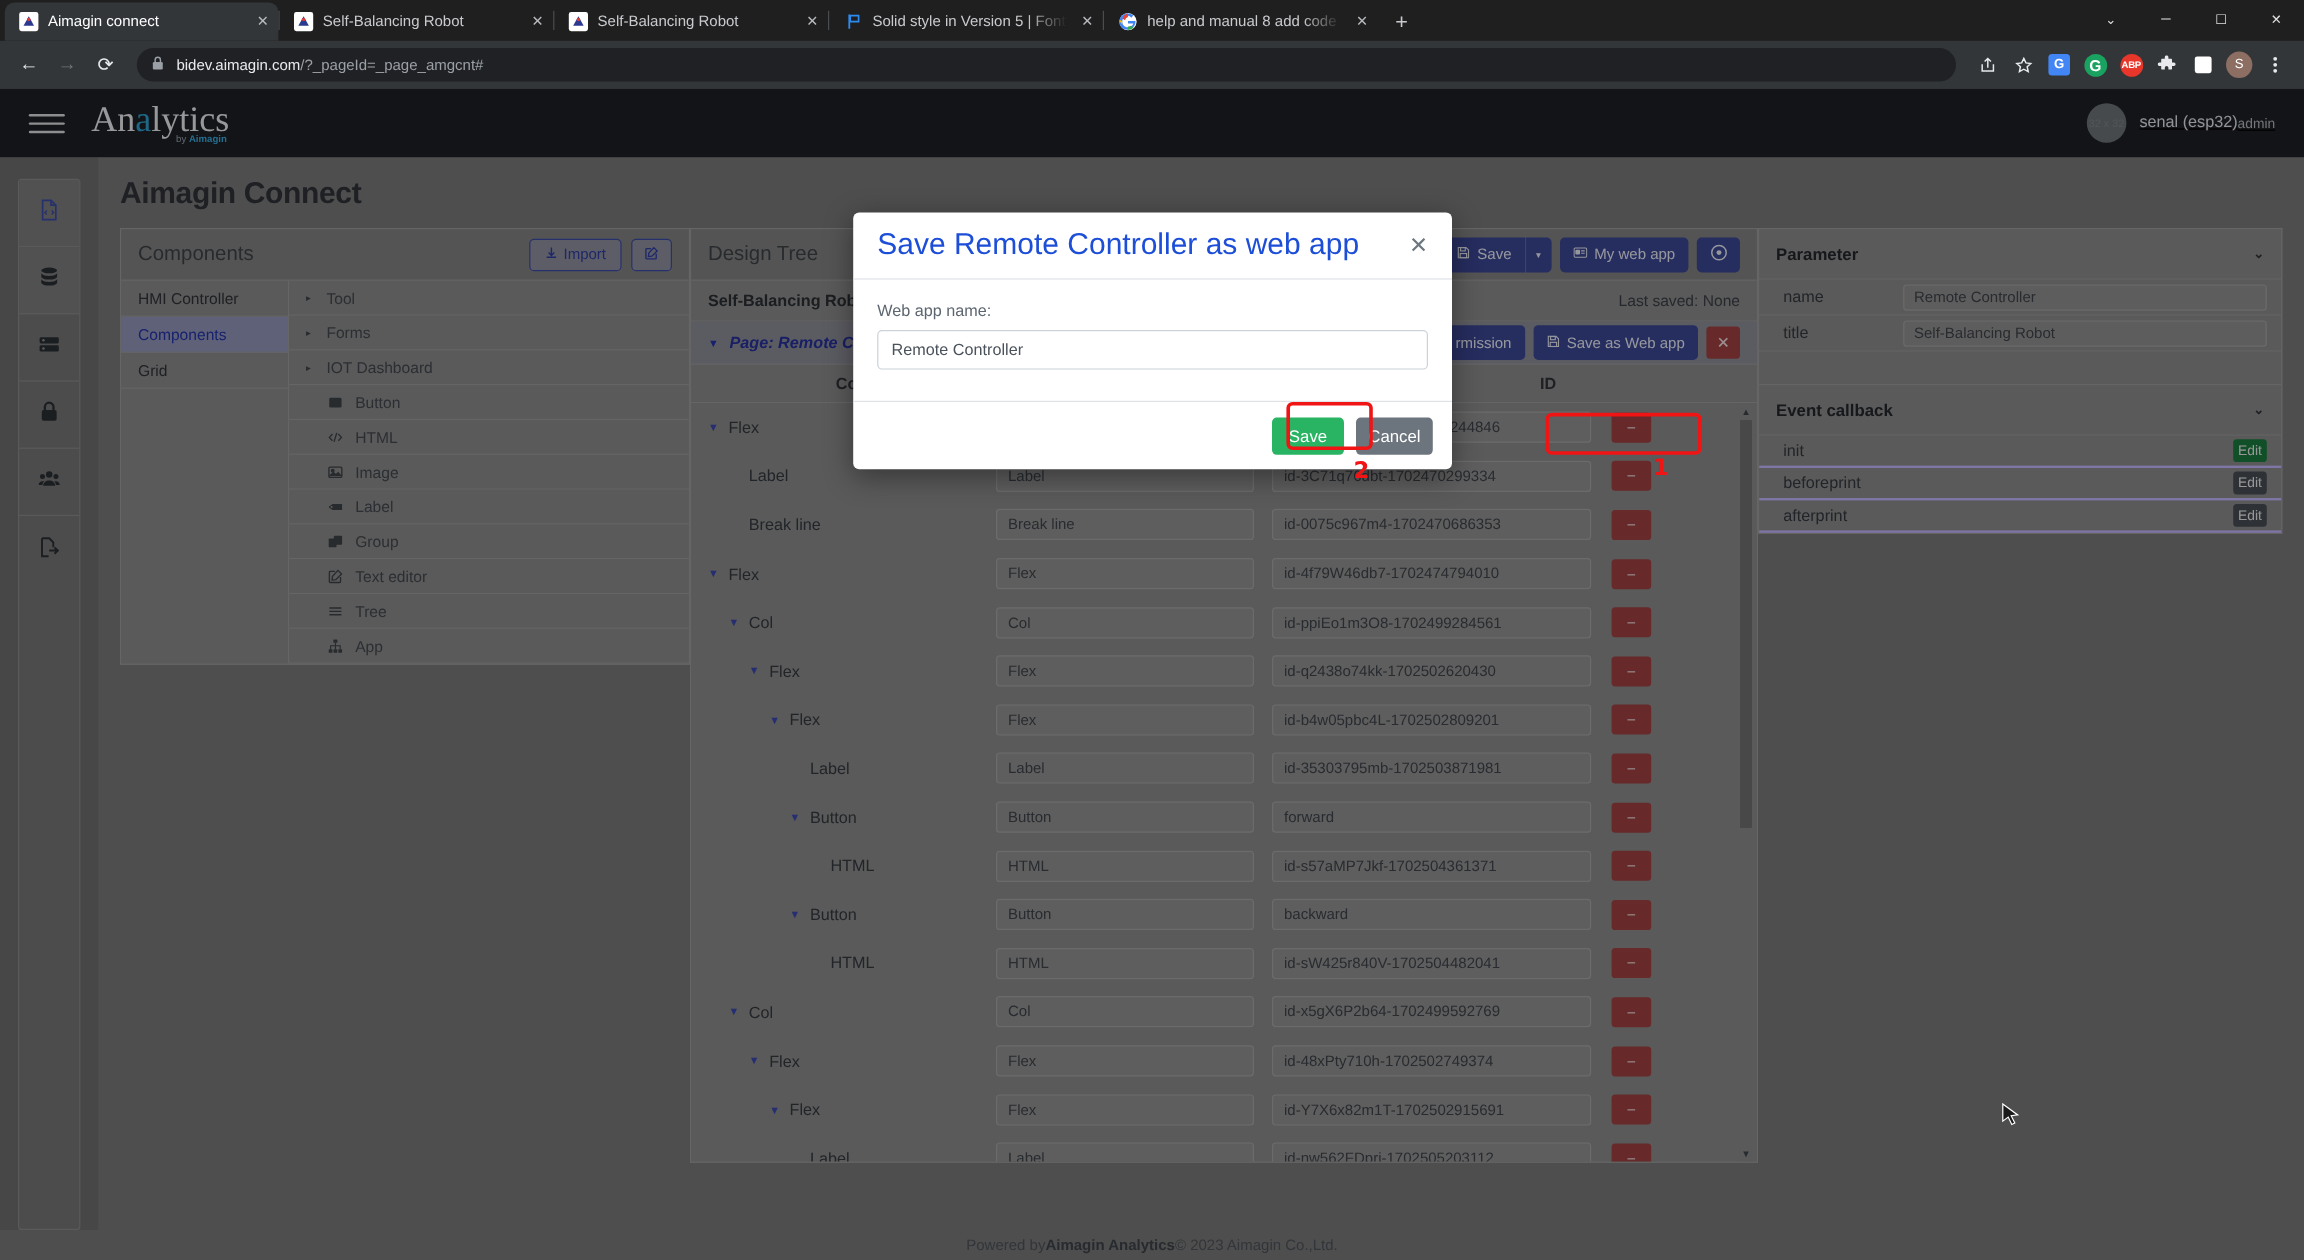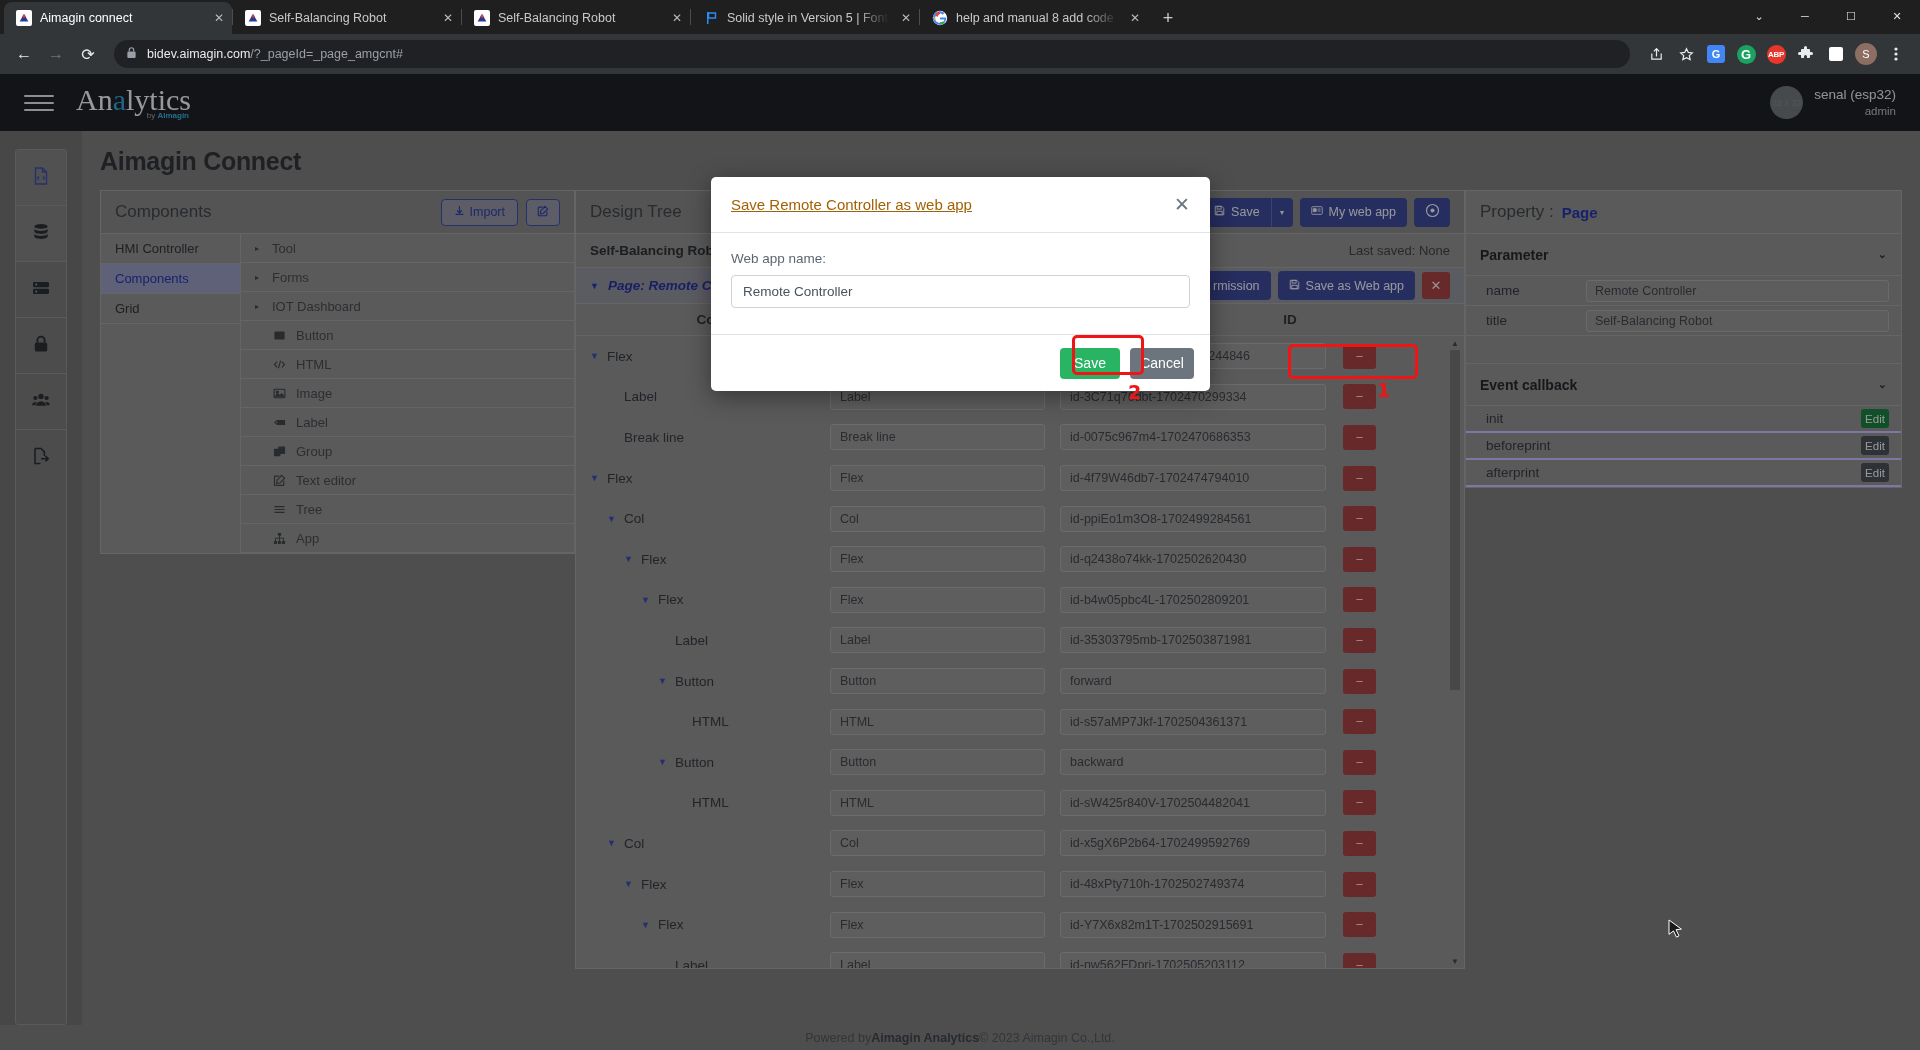--- a/index.html
+++ b/index.html
@@ -88,22 +88,22 @@
   #logo-text { font-family: "Liberation Serif", serif; font-size: 30px;
                color: #e9eaec; letter-spacing: 0px; }
   #logo-text .hl { color: #2f9fd0; }
   #logo-sub { font-size: 8px; color: #9aa2ab; text-align: right;
               margin-top: -3px; margin-right: 2px; }
   #logo-sub b { color: #3aa9dd; }
   #user-box { margin-left: auto; display: flex; align-items: center; gap: 11px; }
   #user-avatar { width: 33px; height: 33px; border-radius: 50%; background: #6e7277;
                  color: #7e8288; font-size: 9px; display: flex; align-items: center;
                  justify-content: center; }
-  #user-meta { display: flex; flex-direction: column; align-items: flex-end;
-               line-height: 1.25; }
+  #user-meta { display: flex; align-items: flex-end;
+               line-height: 1.25; text-decoration: underline; }
   #user-name { color: #dfe1e4; font-size: 13.5px; }
   #user-role { color: #b2b6bb; font-size: 11.5px; }
 
   #app-body { display: flex; height: 894px; }
 
   
   #icon-rail { width: 82px; background: #6e6e6e; padding-top: 18px;
                display: flex; justify-content: center; }
   #rail-inner { width: 52px; background: #757575; border: 1px solid #8a8a8a;
                 border-radius: 3px; padding: 0; }
@@ -233,21 +233,21 @@
   .btn-edit.dark { background: #474d54; }
 
   #footer { height: 25px; background: #787878; display: flex; align-items: center;
             justify-content: center; color: #4d5258; font-size: 12.5px; }
   #footer b { color: #3c4147; }
   #modal { position: absolute; left: 711px; top: 103px; width: 499px;
            background: #fff; border-radius: 5px; box-shadow: 0 6px 24px rgba(0,0,0,.4);
            z-index: 60; }
   #modal-head { height: 56px; display: flex; align-items: center; padding: 0 20px;
                 border-bottom: 1px solid #dfe2e6; }
-  #modal-title { font-size: 15px; color: #a16207; text-decoration: underline; }
+  #modal-title { font-size: 25px; color: #1d4ed8; }
   #modal-close { margin-left: auto; color: #6d7781; font-size: 19px; }
   #modal-body { padding: 18px 20px 26px 20px; }
   #modal-label { font-size: 13.5px; color: #5d6670; margin-bottom: 9px; }
   #modal-input { width: 100%; height: 33px; border: 1px solid #ccd2d8; border-radius: 4px;
                  font-size: 13.5px; color: #4a525b; display: flex; align-items: center;
                  padding: 0 11px; background: #fff; }
   #modal-foot { height: 57px; border-top: 1px solid #dfe2e6; display: flex;
                 align-items: center; justify-content: flex-end; gap: 10px;
                 padding: 0 16px; }
   #btn-save { background: #28b463; color: #fff; height: 31px; width: 60px;
@@ -833,24 +833,20 @@
               </div>
             <div id="tree-scroll">
               <div class="arrow">▲</div>
               <div class="thumb"></div>
               <div class="arrow" style="position:absolute;bottom:0;left:0;width:14px;">▼</div>
             </div>
           </div>
         </div>
 
         <div class="panel" id="prop-panel">
-          <div id="prop-head">
-            <span>Property :</span>
-            <span class="val">Page</span>
-          </div>
           <div class="prop-section">
             <span>Parameter</span>
             <span class="chev">⌄</span>
           </div>
           <div class="prop-row">
             <span class="prop-label">name</span>
             <span class="prop-input">Remote Controller</span>
           </div>
           <div class="prop-row">
             <span class="prop-label">title</span>

